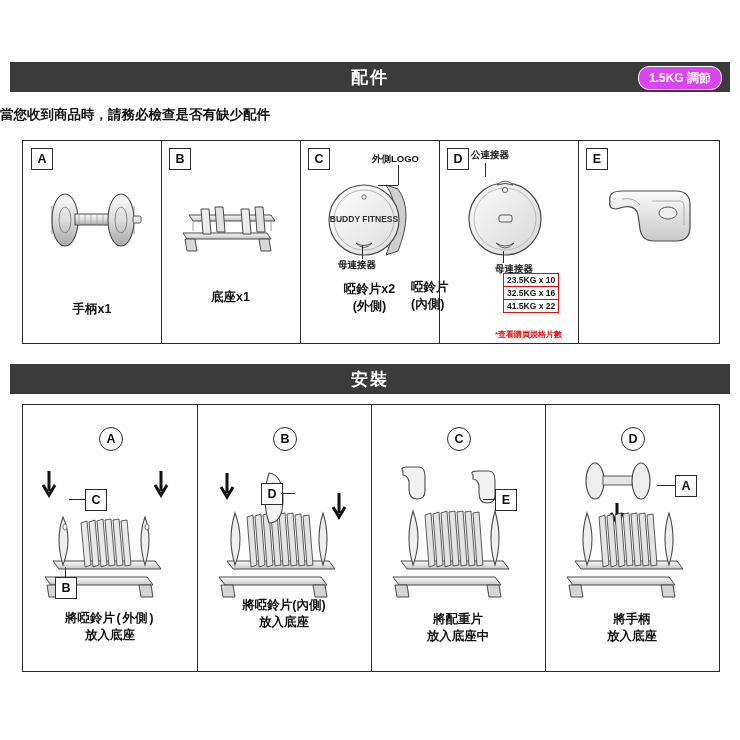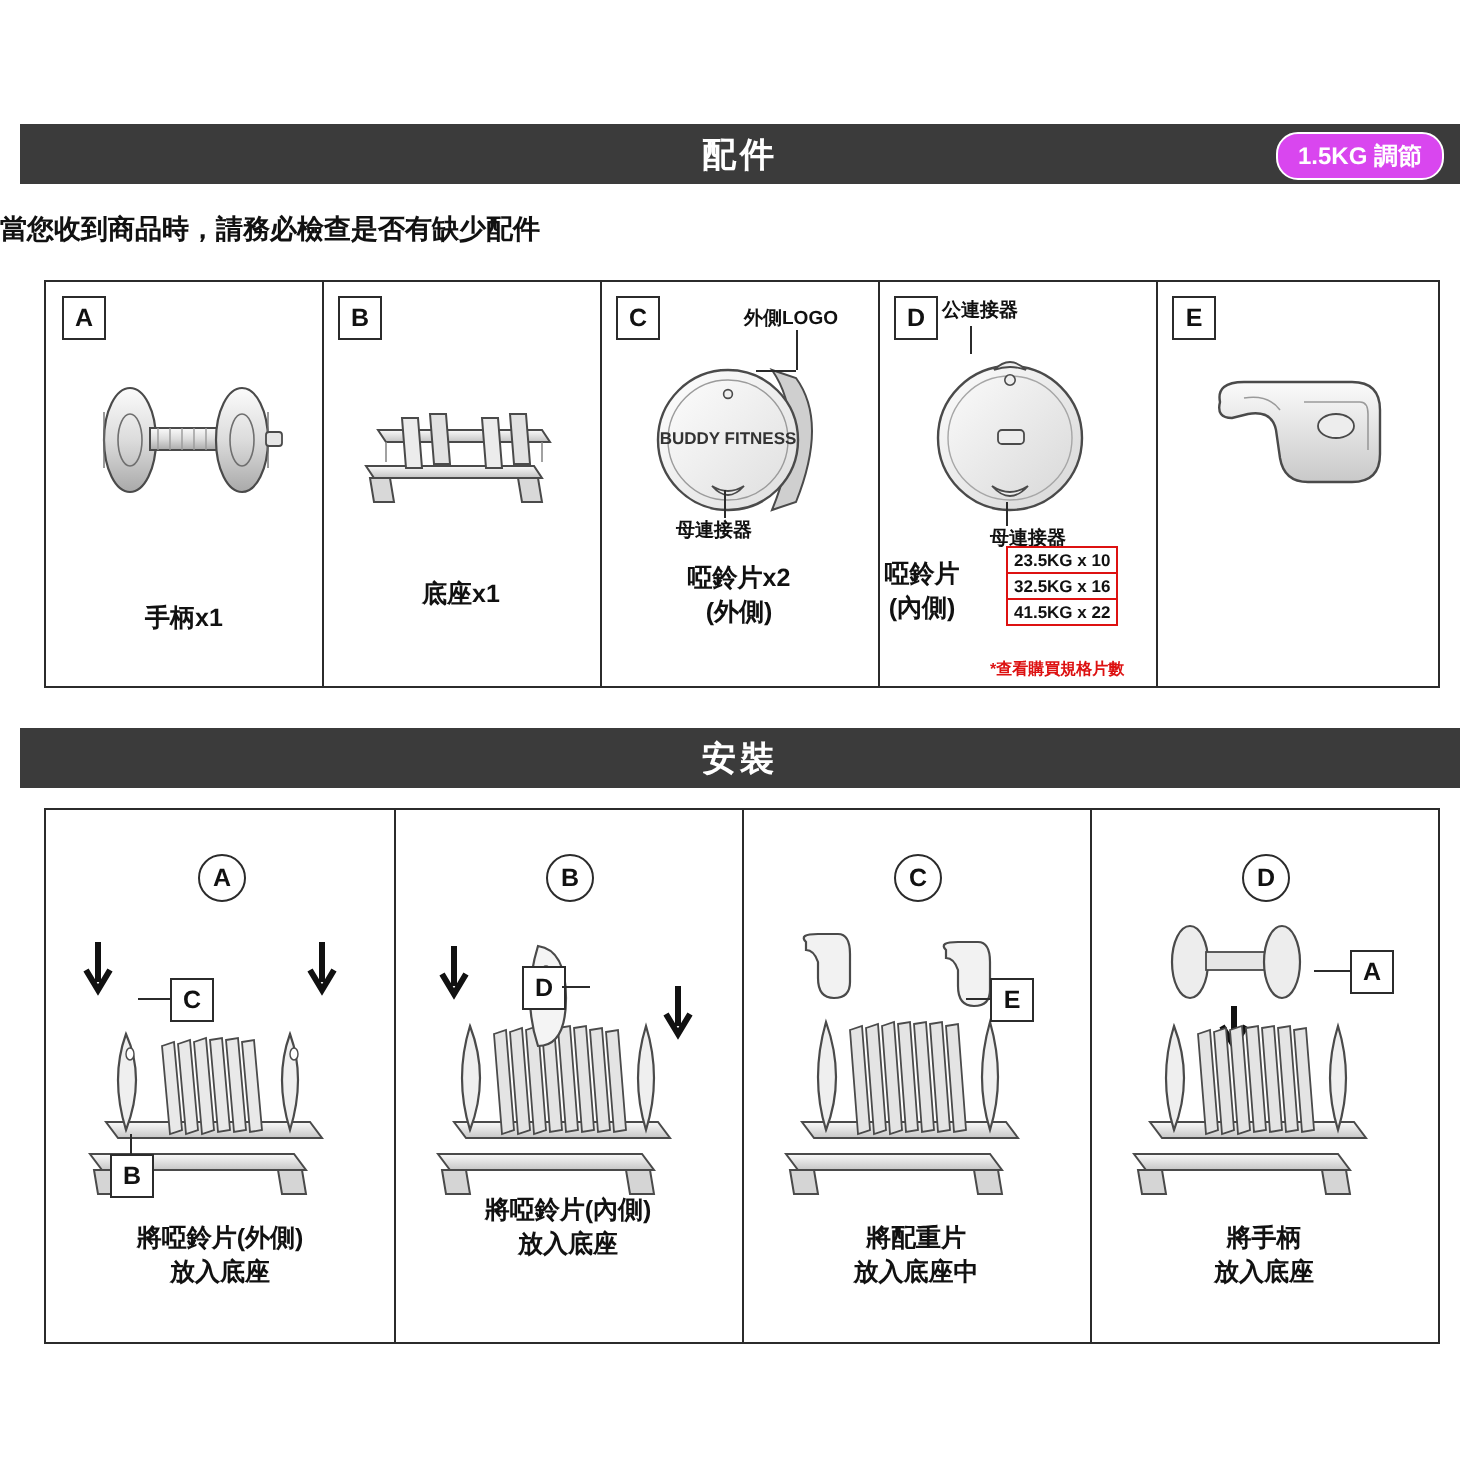--- a/index.html
+++ b/index.html
@@ -194,21 +194,21 @@
           <path d="M40 14 q8 -8 16 0 q-8 -3 -16 0 Z" fill="#f0f0f0" stroke="#4a4a4a" stroke-width="0.9"></path>
           <circle cx="48" cy="19" r="2.6" fill="#eee" stroke="#4a4a4a" stroke-width="0.8"></circle>
 
           <rect x="42" y="44" width="13" height="7" rx="2" fill="#ededed" stroke="#4a4a4a" stroke-width="0.9"></rect>
 
           <path d="M39 72 q9 10 18 0 q-9 6 -18 0 Z" fill="#efefef" stroke="#4a4a4a" stroke-width="0.9"></path>
         </svg>
       </div>
       <div class="lead v" style="left:64px;top:110px;height:12px;"></div>
       <div class="small" style="position:absolute;left:56px;top:122px;white-space:nowrap;">母連接器</div>
-      <div class="caption" style="top:138px;left:-28px;width:100px;text-align:center;">啞鈴片<br>(內側)</div>
+      <div class="caption" style="top:138px;left:-28px;width:100px;text-align:left;">啞鈴片<br>(內側)</div>
 
       <table class="spec" style="left:64px;top:132px;">
         <tbody>
             <tr>
               <td>23.5KG x 10</td>
             </tr>
         <tr>
               <td>32.5KG x 16</td>
             </tr>
         <tr>
@@ -281,21 +281,21 @@
           <path d="M116 52 Q124 74 116 100 Q108 74 116 52 Z" fill="#efefef" stroke="#4a4a4a" stroke-width="1.1"></path>
           <ellipse cx="118" cy="62" rx="2" ry="3" fill="#fff" stroke="#4a4a4a" stroke-width="0.7"></ellipse>
         </svg>
       </div>
 
       <div class="tag sq" style="left:62px;top:84px;">C</div>
       <div class="lead h" style="left:46px;top:94px;width:16px;"></div>
 
       <div class="tag sq" style="left:32px;top:172px;">B</div>
       <div class="lead v" style="left:42px;top:162px;height:10px;"></div>
-      <div class="caption" style="top:206px;left:0;">將啞鈴片(外側)<br>放入底座</div>
+      <div class="caption" style="top:206px;left:0;font-family:Liberation Mono, monospace;">將啞鈴片(外側)<br>放入底座</div>
     </div>
 
     <div class="cell" style="left:174px;width:174px;">
       <div class="tag rd" style="left:76px;top:22px;">B</div>
       <div class="dgr" style="left:6px;top:60px;">
         <svg width="162" height="140" viewBox="0 0 162 140">
           <defs>
             <linearGradient id="sB" x1="0" y1="0" x2="0" y2="1">
               <stop offset="0" stop-color="#fafafa"></stop>
                 <stop offset="1" stop-color="#c6c6c6"></stop>

